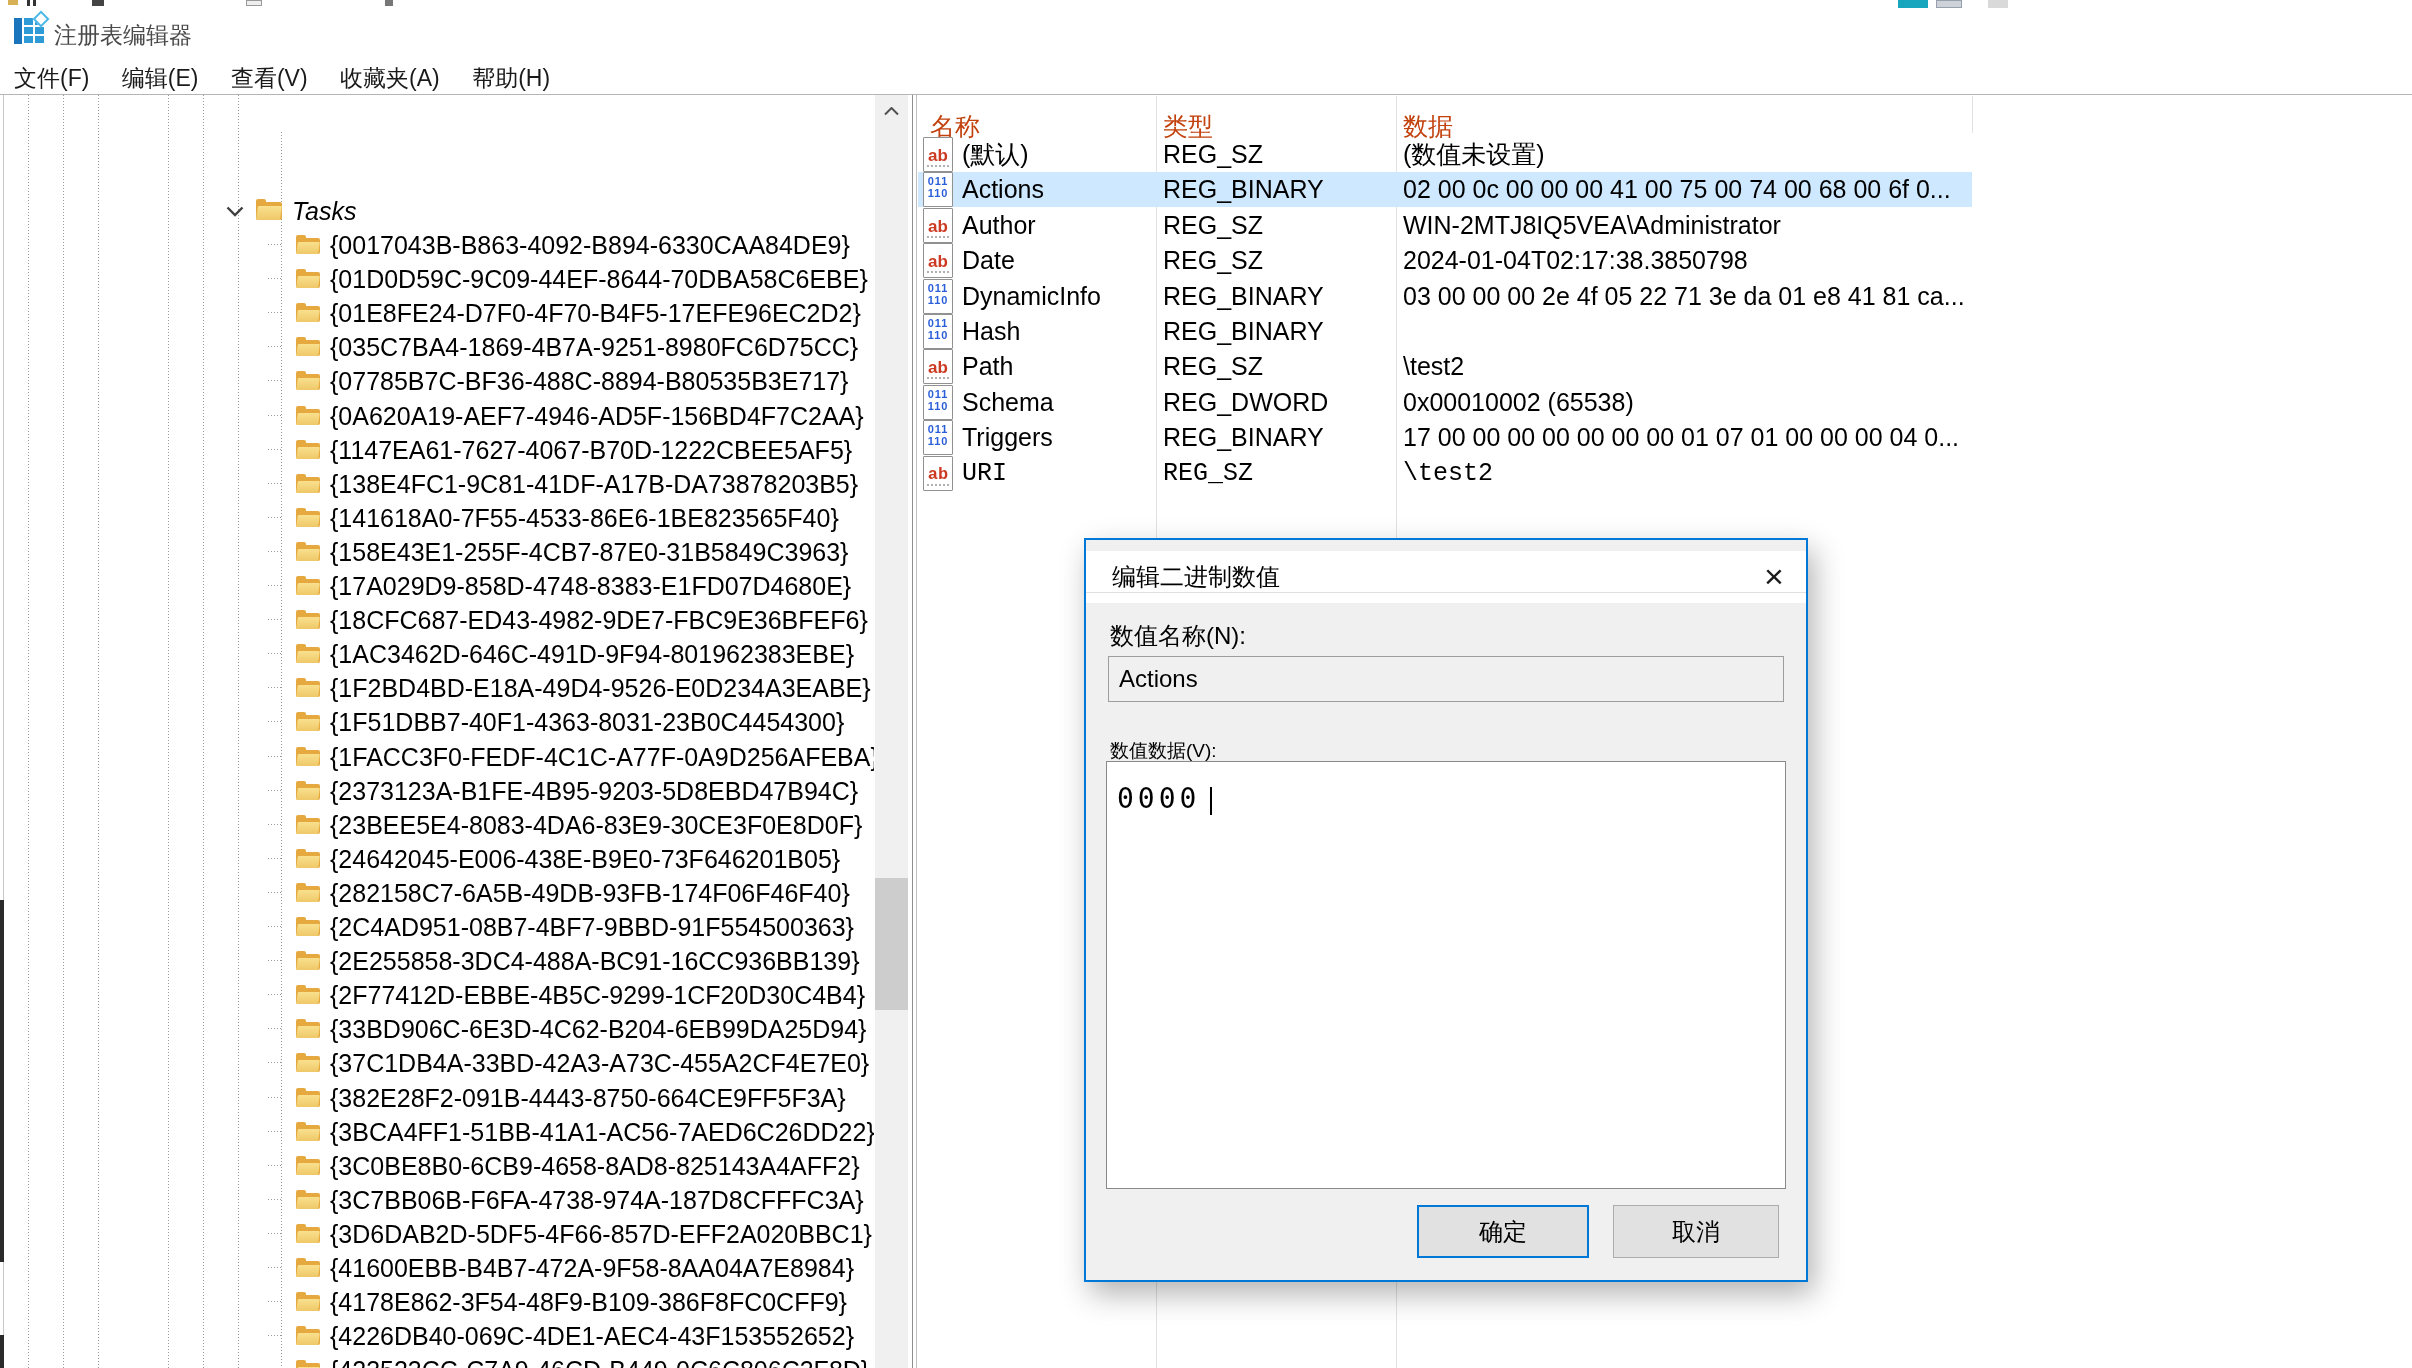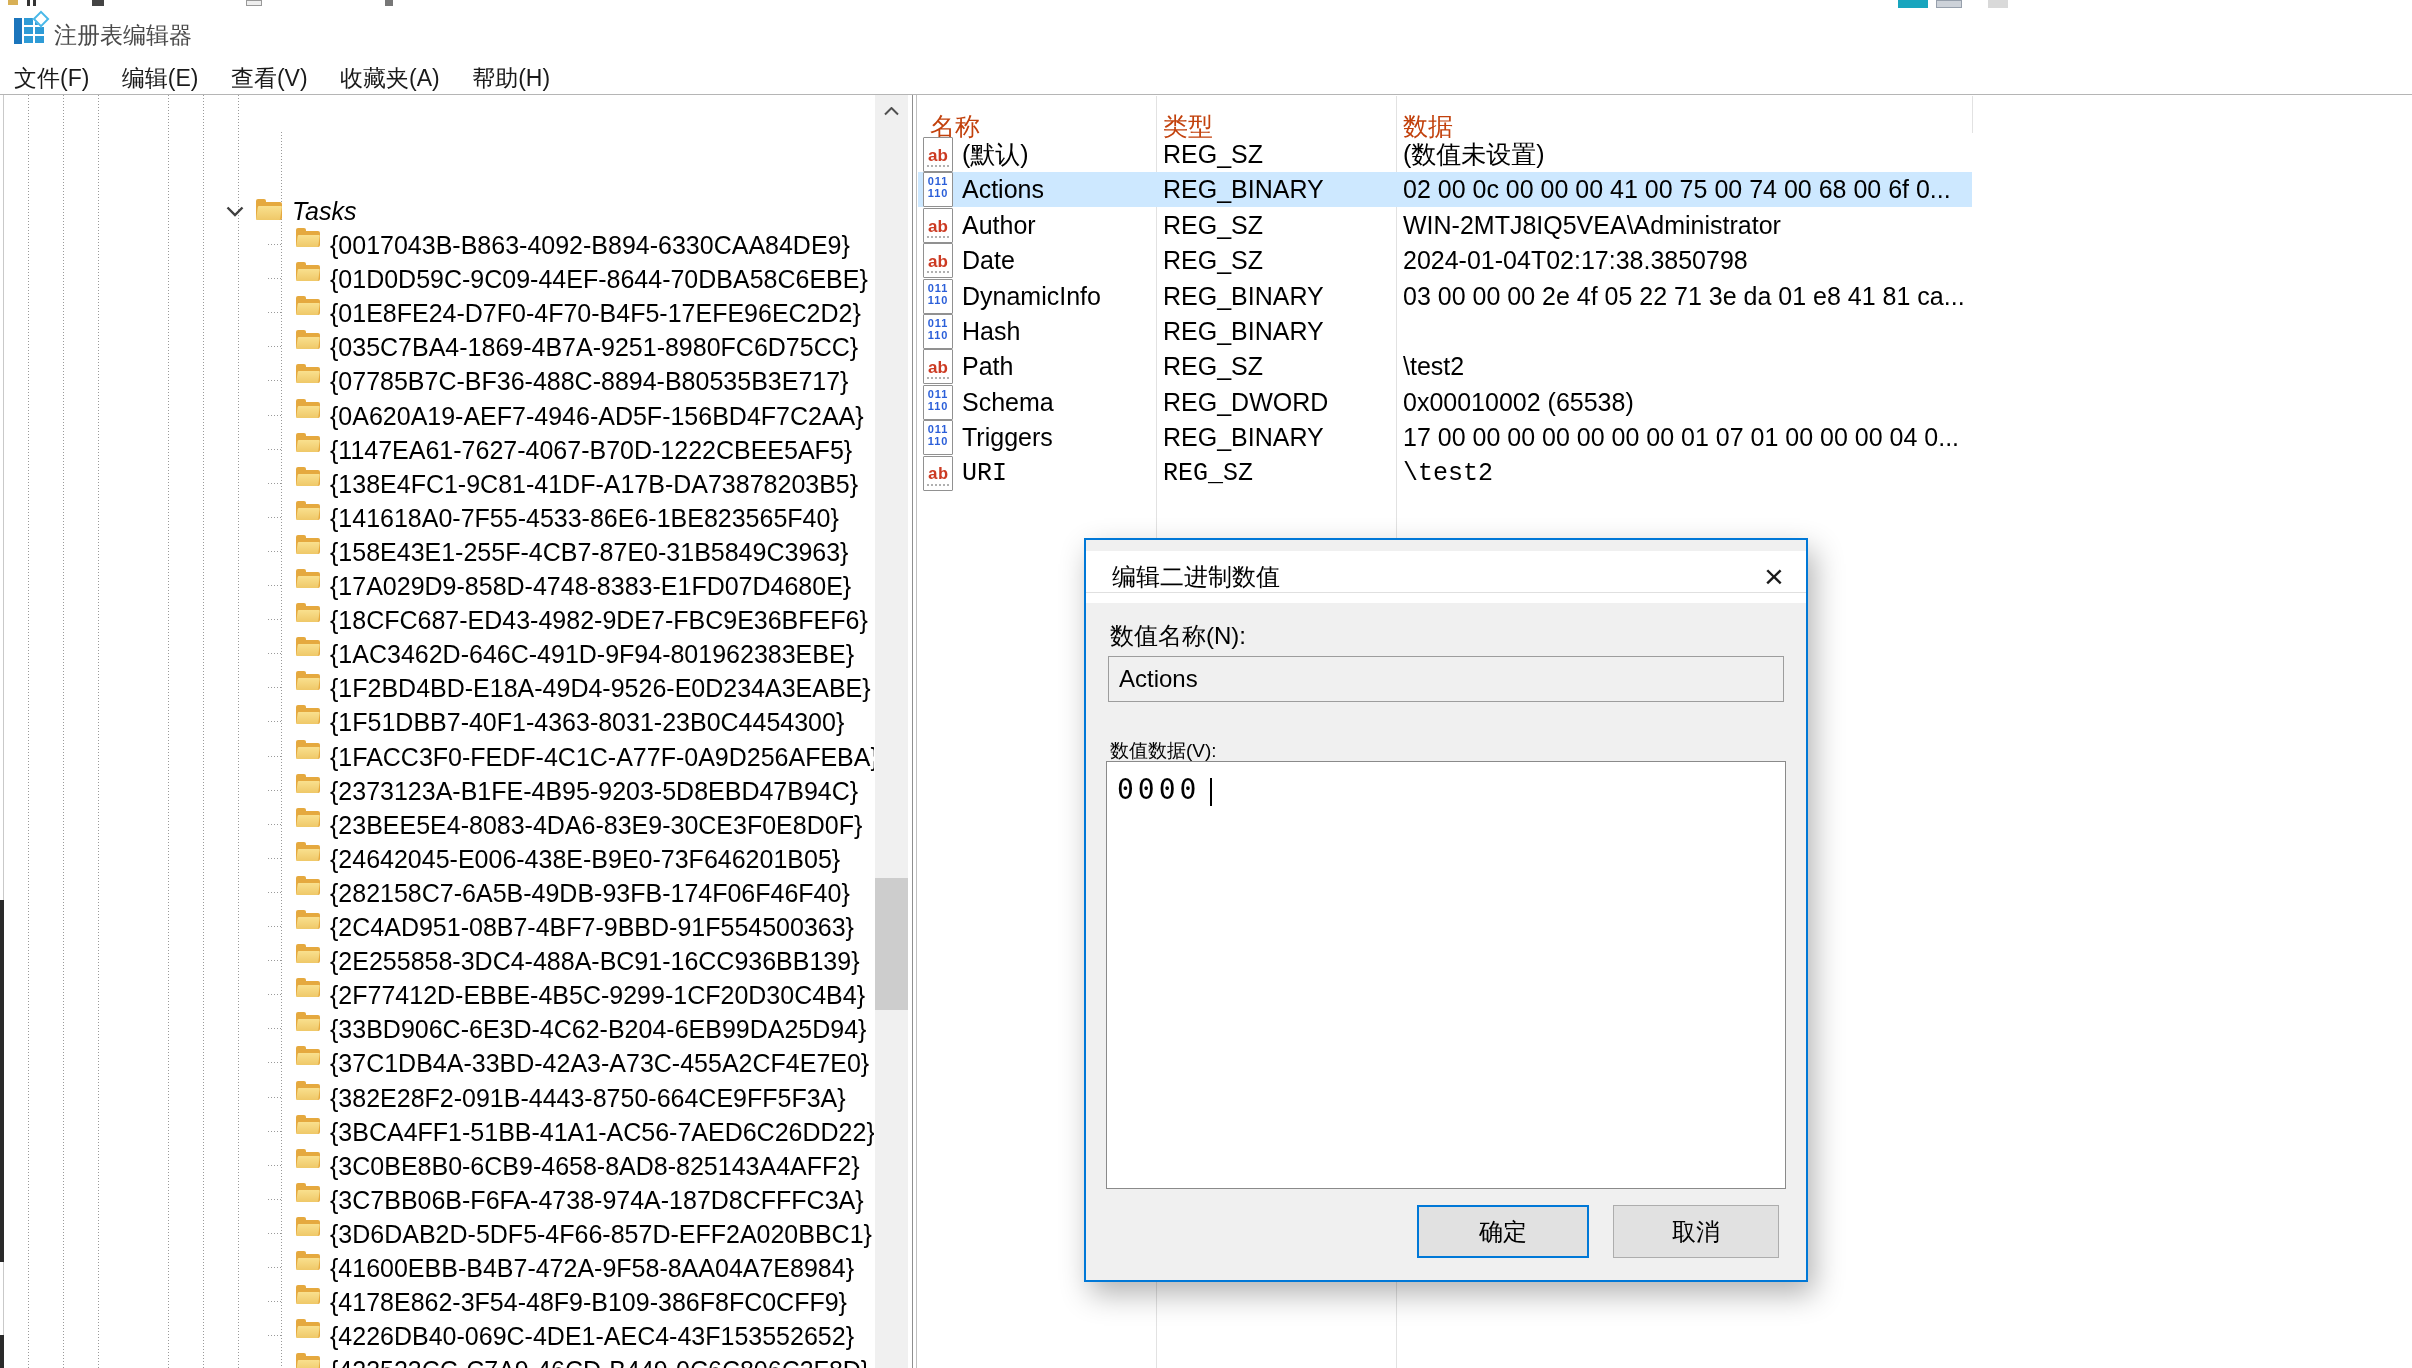--- a/index.html
+++ b/index.html
@@ -37,21 +37,21 @@
 
   .folder{position:relative;display:inline-block;width:24px;height:20px;}
   .folder .back{position:absolute;left:0;top:3px;width:24px;height:16px;background:#E5A93F;border-radius:2px;}
   .folder .tab{position:absolute;left:0;top:0;width:10px;height:6px;background:#E5A93F;border-radius:2px 2px 0 0;}
   .folder .front{position:absolute;left:1px;top:7px;width:22px;height:12px;background:linear-gradient(#F9E08E,#EFC868);transform:skewX(-8deg);border-radius:1px;}
   .folder.big{width:26px;height:22px;}
   .folder.big .back{width:26px;height:18px;}
   .folder.big .front{width:24px;height:14px;}
 
   .tree-row{position:absolute;left:282px;height:34px;white-space:nowrap;}
-  .tree-row .content{position:absolute;left:10px;top:0;height:34px;display:inline-flex;align-items:flex-start;padding-right:16px;}
+  .tree-row .content{position:absolute;left:10px;top:0;height:34px;display:inline-flex;align-items:center;padding-right:16px;}
   .tree-row .folder{margin:0 10px 0 4px;}
   .tree-row .label{font-size:25px;color:#000;line-height:34px;}
 
   
   .tree-scrollbar{position:absolute;left:875px;top:95px;width:33px;height:1273px;background:#f0f0f0;}
   .sb-up{position:absolute;left:0;top:0;width:33px;height:33px;text-align:center;}
   .sb-thumb{position:absolute;left:0;top:783px;width:33px;height:132px;background:#cdcdcd;}
 
   .divider1{position:absolute;left:912px;top:95px;width:1px;height:1273px;background:#8f8f8f;}
   .divider2{position:absolute;left:916px;top:95px;width:1px;height:1273px;background:#c0c0c0;}
@@ -74,21 +74,21 @@
 
   
   .dialog{position:absolute;left:1084px;top:538px;width:720px;height:740px;border:2px solid #0078d7;background:#f0f0f0;box-shadow:6px 12px 28px rgba(0,0,0,0.30);}
   .dlg-titlebar{position:absolute;left:0;top:0;width:720px;height:52px;background:#fff;margin-top:11px;}
   .dlg-title{position:absolute;left:26px;top:0;height:52px;line-height:52px;font-size:24px;color:#000;}
   .dlg-close{position:absolute;right:0;top:0;width:64px;height:52px;text-align:center;line-height:50px;font-size:34px;color:#1a1a1a;}
   .dlg-sep{position:absolute;left:0;top:52px;width:720px;height:1px;background:#e0e0e0;}
   .dlg-label1{position:absolute;left:24px;top:81px;font-size:24px;line-height:30px;color:#000;}
   .dlg-name-box{position:absolute;left:22px;top:116px;width:676px;height:46px;box-sizing:border-box;background:#f0f0f0;border:1px solid #9d9d9d;font-size:24px;line-height:44px;padding:0 10px;color:#000;}
   .dlg-label2{position:absolute;left:24px;top:196px;font-size:19px;line-height:30px;color:#000;text-align:right;}
-  .dlg-data-box{position:absolute;left:20px;top:221px;width:680px;height:428px;box-sizing:border-box;background:#fff;border:1px solid #8a8a8a;padding:11px 10px;font-family:"DejaVu Sans Mono","Liberation Mono",monospace;font-size:28px;color:#000;letter-spacing:4px;}
+  .dlg-data-box{position:absolute;left:20px;top:221px;width:680px;height:428px;box-sizing:border-box;background:#fff;border:1px solid #8a8a8a;padding:20px 10px;font-family:"DejaVu Sans Mono","Liberation Mono",monospace;font-size:28px;color:#000;letter-spacing:4px;}
   .caret{display:inline-block;width:2px;height:28px;background:#000;margin-left:10px;vertical-align:text-bottom;}
   .btn{position:absolute;top:665px;height:53px;box-sizing:border-box;background:#e1e1e1;font-size:24px;text-align:center;line-height:49px;color:#000;}
   .btn-ok{left:331px;width:172px;border:2px solid #0078d7;}
   .btn-cancel{left:527px;width:166px;border:1px solid #adadad;line-height:51px;}
 </style>
 </head>
 <body>
 
 <div id="screen">
 

